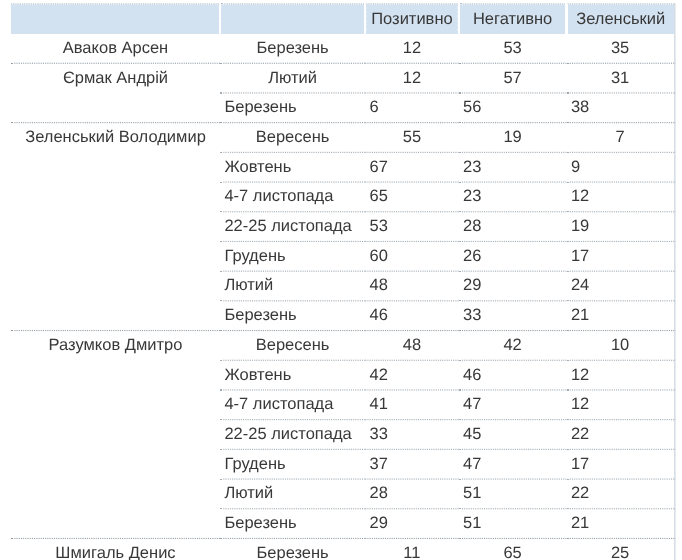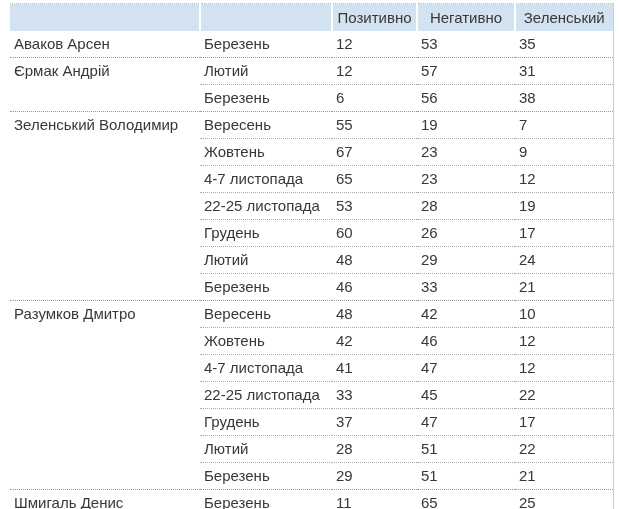--- a/index.html
+++ b/index.html
@@ -41,20 +41,21 @@
   }
   table.ratings td {
     padding: 3px 4px;
     line-height: 20px;
     vertical-align: top;
     overflow: hidden;
     white-space: nowrap;
   }
   tr.group-start td {
     border-top: 1px dotted #96a0a9;
+    text-align: center;
   }
   tr.sub-row td {
     border-top: 1px dotted #a3acb4;
   }
   tbody tr:first-child td {
     border-top: none;
   }
 </style>
 </head>
 <body>

